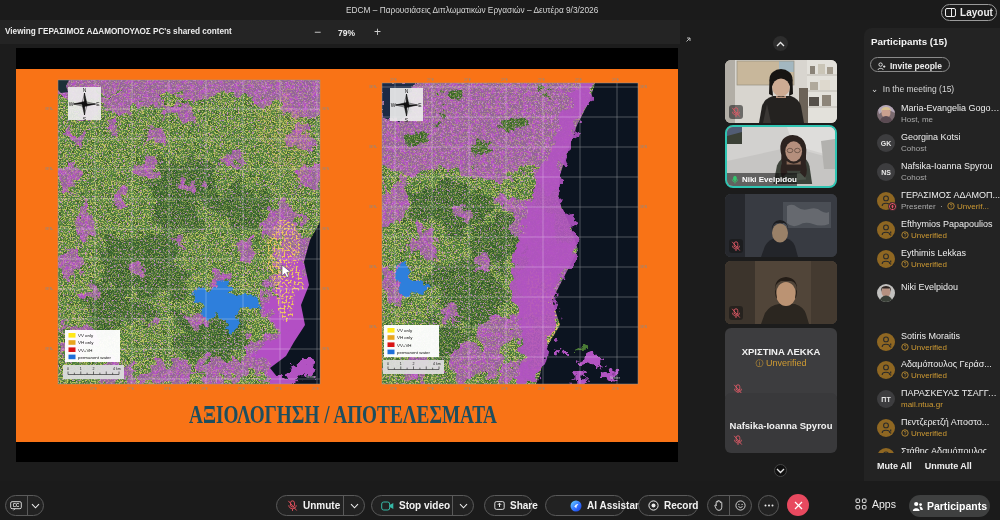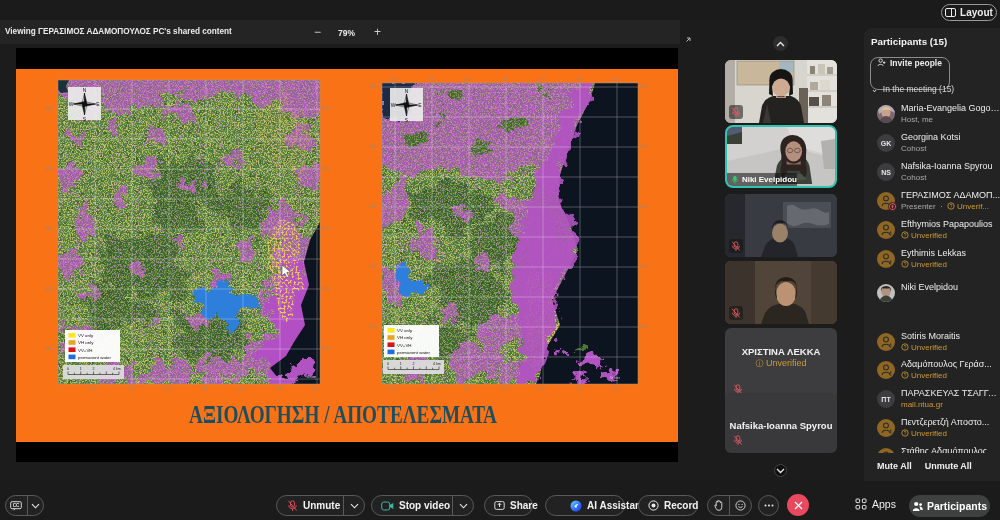--- a/index.html
+++ b/index.html
@@ -29,23 +29,23 @@
 .tile { left:725px; width:112px; border-radius:6px; overflow:hidden; background:#3c3c3e; }
 .micoff { position:absolute; left:4px; bottom:4px; width:14px; height:14px;
   border-radius:3px; background:rgba(20,20,20,0.55); display:flex; align-items:center; justify-content:center; }
 .micoff.bare { background:transparent; }
 .tname { position:absolute; width:100%; text-align:center; color:#f2f2f2; }
 
 
 #panel { left:864px; top:28px; width:136px; height:453px; background:#232323;
   border-radius:8px 0 0 0; }
 #panel h1 { position:absolute; left:7px; top:8px; font-size:9.8px; color:#f4f4f4; }
-#invite { position:absolute; left:6px; top:29px; height:33px; padding:0 7px 0 6px;
+#invite { position:absolute; left:6px; top:29px; height:15px; padding:0 7px 0 6px;
   border:1px solid #8b8b8b; border-radius:8px; color:#ececec; font-size:8.5px; font-weight:bold;
-  display:flex; align-items:flex-start; gap:4px; }
+  display:flex; align-items:flex-end; gap:4px; }
 #inmeeting { position:absolute; left:7px; top:56px; font-size:8.5px; color:#d9d9d9; }
 .prow { position:absolute; left:0; width:136px; }
 .pav { position:absolute; left:13px; top:2px; width:18px; height:18px; border-radius:50%;
   display:flex; align-items:center; justify-content:center; font-size:7px; font-weight:bold; color:#e8e8e8; }
 .pav.init { background:#3d3d3f; }
 .pav.amber { background:#8f6722; }
 .pname { position:absolute; left:37px; top:0px; width:99px; font-size:9px; color:#ededed;
   white-space:nowrap; overflow:hidden; text-overflow:ellipsis; }
 .psub { position:absolute; left:37px; top:11.5px; width:96px; font-size:8px; color:#ababab;
   white-space:nowrap; overflow:hidden; display:flex; align-items:center; gap:2px; }
@@ -68,20 +68,21 @@
   color:#ededed; font-size:10.5px; }
 #partbtn { position:absolute; left:909px; top:14px; width:81px; height:22px; background:#3f4040;
   border-radius:11px; display:flex; align-items:center; justify-content:center; gap:4px;
   color:#ffffff; font-size:10.5px; font-weight:bold; }
 </style>
 </head>
 <body>
 <div id="stage">
 
   <div id="topbar" class="abs"></div>
+  <div class="abs" style="left:346px; top:5px; font-size:8.3px; color:#d6d6d6; white-space:nowrap;">EDCM – Παρουσιάσεις Διπλωματικών Εργασιών – Δευτέρα 9/3/2026</div>
   <div id="layoutbtn" class="abs"><svg width="11" height="9" viewBox="0 0 11 9">
         <rect x="0.5" y="0.5" width="10" height="8" rx="1.5" fill="none" stroke="#ececec"></rect>
         <line x1="6.5" y1="1" x2="6.5" y2="8" stroke="#ececec"></line>
       </svg>Layout</div>
 
   <div id="viewbar" class="abs"></div>
   <div class="abs vtext" style="left:5px; top:27px; font-size:8.2px; font-weight:bold; color:#ececec; white-space:nowrap;">Viewing ΓΕΡΑΣΙΜΟΣ ΑΔΑΜΟΠΟΥΛΟΣ PC's shared content</div>
   <div class="abs" style="left:314px; top:24.5px; color:#cfcfcf; font-size:12px;">−</div>
   <div class="abs" style="left:338px; top:27.5px; color:#ececec; font-size:8.5px; font-weight:bold;">79%</div>
   <div class="abs" style="left:374px; top:24.5px; color:#cfcfcf; font-size:12px;">+</div>

